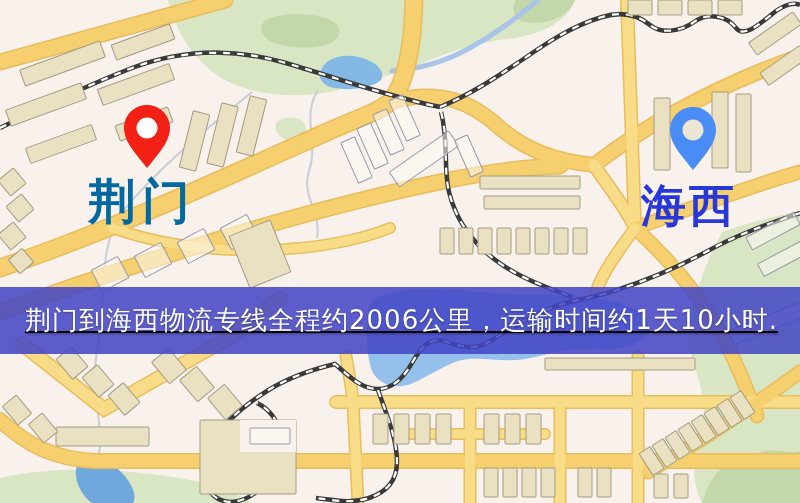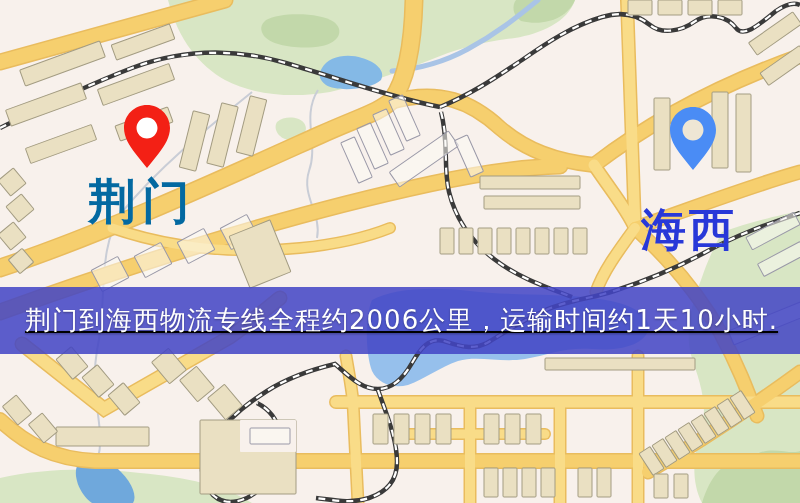--- a/index.html
+++ b/index.html
@@ -192,15 +192,15 @@
          M23,12.5 C28.8,12.5 33.5,17.2 33.5,23 C33.5,28.8 28.8,33.5 23,33.5 C17.2,33.5 12.5,28.8 12.5,23 C12.5,17.2 17.2,12.5 23,12.5 Z" fill="#f32015"></path>
   </svg>
 
   <svg class="pin pin-dest" viewBox="0 0 46 63">
     <circle cx="23" cy="23" r="11" fill="#eee6d4"></circle>
     <path fill-rule="evenodd" d="M23,0 C10.3,0 0,10.3 0,23 C0,32 5,40 11,48 C16,54.5 20,59 23,63 C26,59 30,54.5 35,48 C41,40 46,32 46,23 C46,10.3 35.7,0 23,0 Z
          M23,12.5 C28.8,12.5 33.5,17.2 33.5,23 C33.5,28.8 28.8,33.5 23,33.5 C17.2,33.5 12.5,28.8 12.5,23 C12.5,17.2 17.2,12.5 23,12.5 Z" fill="#4a8cf5"></path>
   </svg>
 
   <div class="city-label label-origin" id="label-origin" style="color: #0369a1;">荆门</div>
-  <div class="city-label label-dest" id="label-dest" style="color: rgb(40, 56, 216); margin-top: 24px;">海西</div>
+  <div class="city-label label-dest" id="label-dest" style="color: rgb(40, 56, 216);">海西</div>
 
 </div>
 
 </body></html>

